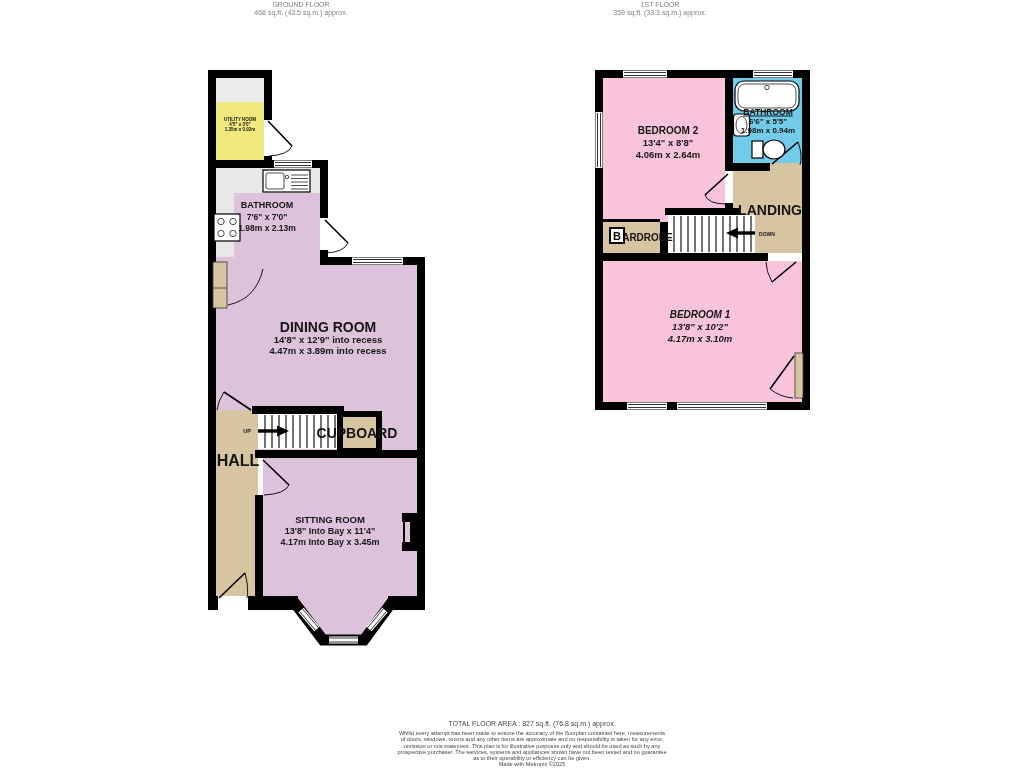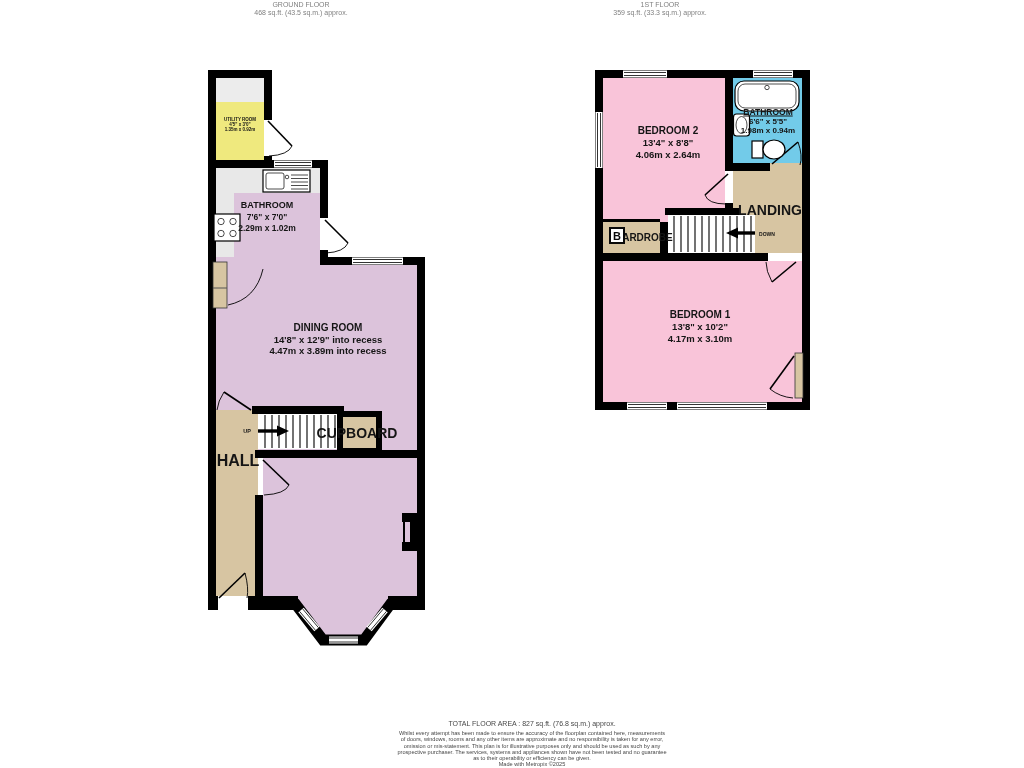--- a/index.html
+++ b/index.html
@@ -232,35 +232,40 @@
 
   <div class="label" style="left:240px;top:124px;font-size:4.5px;line-height:5px;">
     <div>UTILITY ROOM</div>
     <div>4'5" x 3'0"</div>
     <div>1.35m x 0.92m</div>
   </div>
 
   <div class="label" style="left:267px;top:217px;font-size:8.5px;line-height:11.5px;">
     <div style="font-size:9px;">BATHROOM</div>
     <div>7'6" x 7'0"</div>
-    <div>2.29m x 1.02m</div>
+    <div>1.98m x 2.13m</div>
   </div>
 
   <div class="label" style="left:328px;top:339px;font-size:9.5px;line-height:11.5px;">
-    <div style="font-size:10px;">DINING ROOM</div>
+    <div style="font-size:14px;">DINING ROOM</div>
     <div>14'8" x 12'9" into recess</div>
     <div>4.47m x 3.89m into recess</div>
   </div>
 
   <div class="label" style="left:247px;top:431px;font-size:5.5px;">UP</div>
 
   <div class="label" style="left:357px;top:433px;font-size:14px;">CUPBOARD</div>
 
   <div class="label" style="left:238px;top:461px;font-size:16px;">HALL</div>
 
+  <div class="label" style="left:330px;top:531px;font-size:9px;line-height:11.5px;">
+    <div style="font-size:9.5px;">SITTING ROOM</div>
+    <div>13'8" Into Bay x 11'4"</div>
+    <div>4.17m Into Bay x 3.45m</div>
+  </div>
 
   <div class="label" style="left:668px;top:143px;font-size:9.5px;line-height:12px;text-align:center;">
     <div style="font-size:10px;">BEDROOM 2</div>
     <div>13'4" x 8'8"</div>
     <div>4.06m x 2.64m</div>
   </div>
 
   <div class="label" style="left:768px;top:121px;font-size:8px;line-height:9px;">
     <div style="font-size:8.5px;text-decoration:underline;">BATHROOM</div>
     <div>6'6" x 5'5"</div>
@@ -268,21 +273,21 @@
   </div>
 
   <div class="label" style="left:770px;top:210px;font-size:14px;">LANDING</div>
 
   <div class="label" style="left:767px;top:234px;font-size:5px;">DOWN</div>
 
   <div class="label" style="left:643px;top:238px;font-size:10px;">WARDROBE</div>
 
   <div class="boilbox" style="left:609px;top:227px;">B</div>
 
-  <div class="label" style="left:700px;top:327px;font-size:9.5px;line-height:12px;">
+  <div class="label" style="left:700px;top:327px;font-size:9.5px;line-height:12px;font-style:italic;">
     <div style="font-size:10px;">BEDROOM 1</div>
     <div>13'8" x 10'2"</div>
     <div>4.17m x 3.10m</div>
   </div>
 
   <div class="footer" style="left:532px;top:720px;font-size:7px;">TOTAL FLOOR AREA : 827 sq.ft. (76.8 sq.m.) approx.</div>
 
   <div class="footer" style="left:532px;top:730px;font-size:5.6px;line-height:6.3px;">
     <div>Whilst every attempt has been made to ensure the accuracy of the floorplan contained here, measurements</div>
     <div>of doors, windows, rooms and any other items are approximate and no responsibility is taken for any error,</div>

